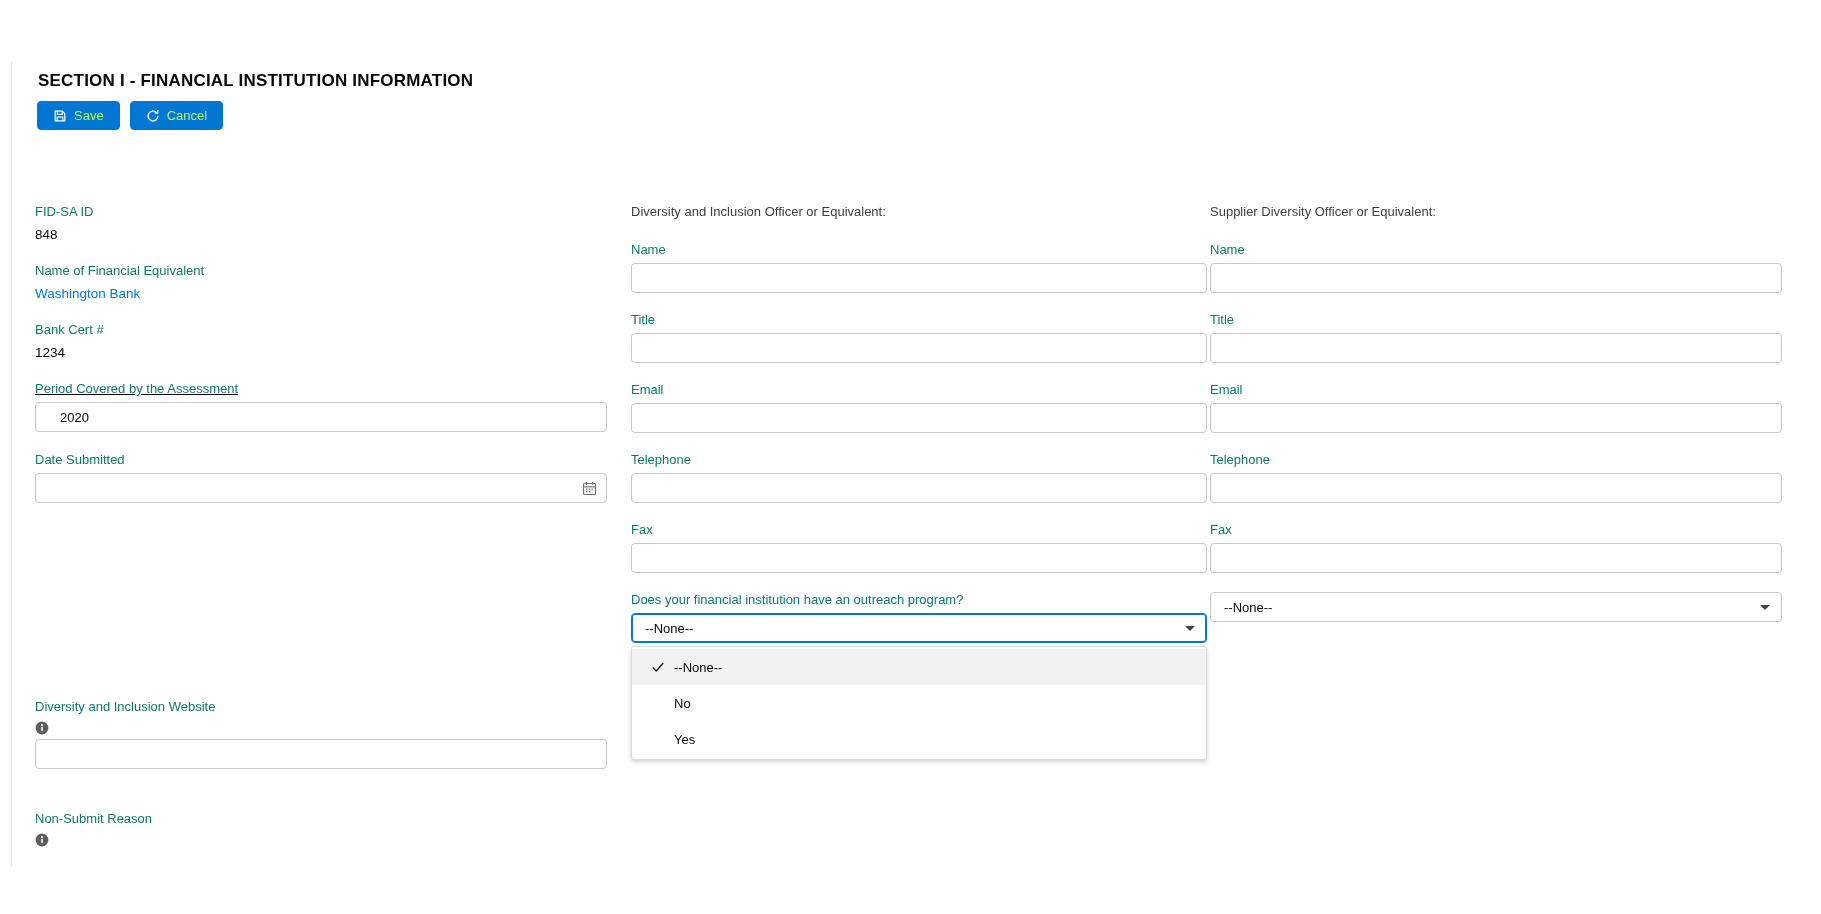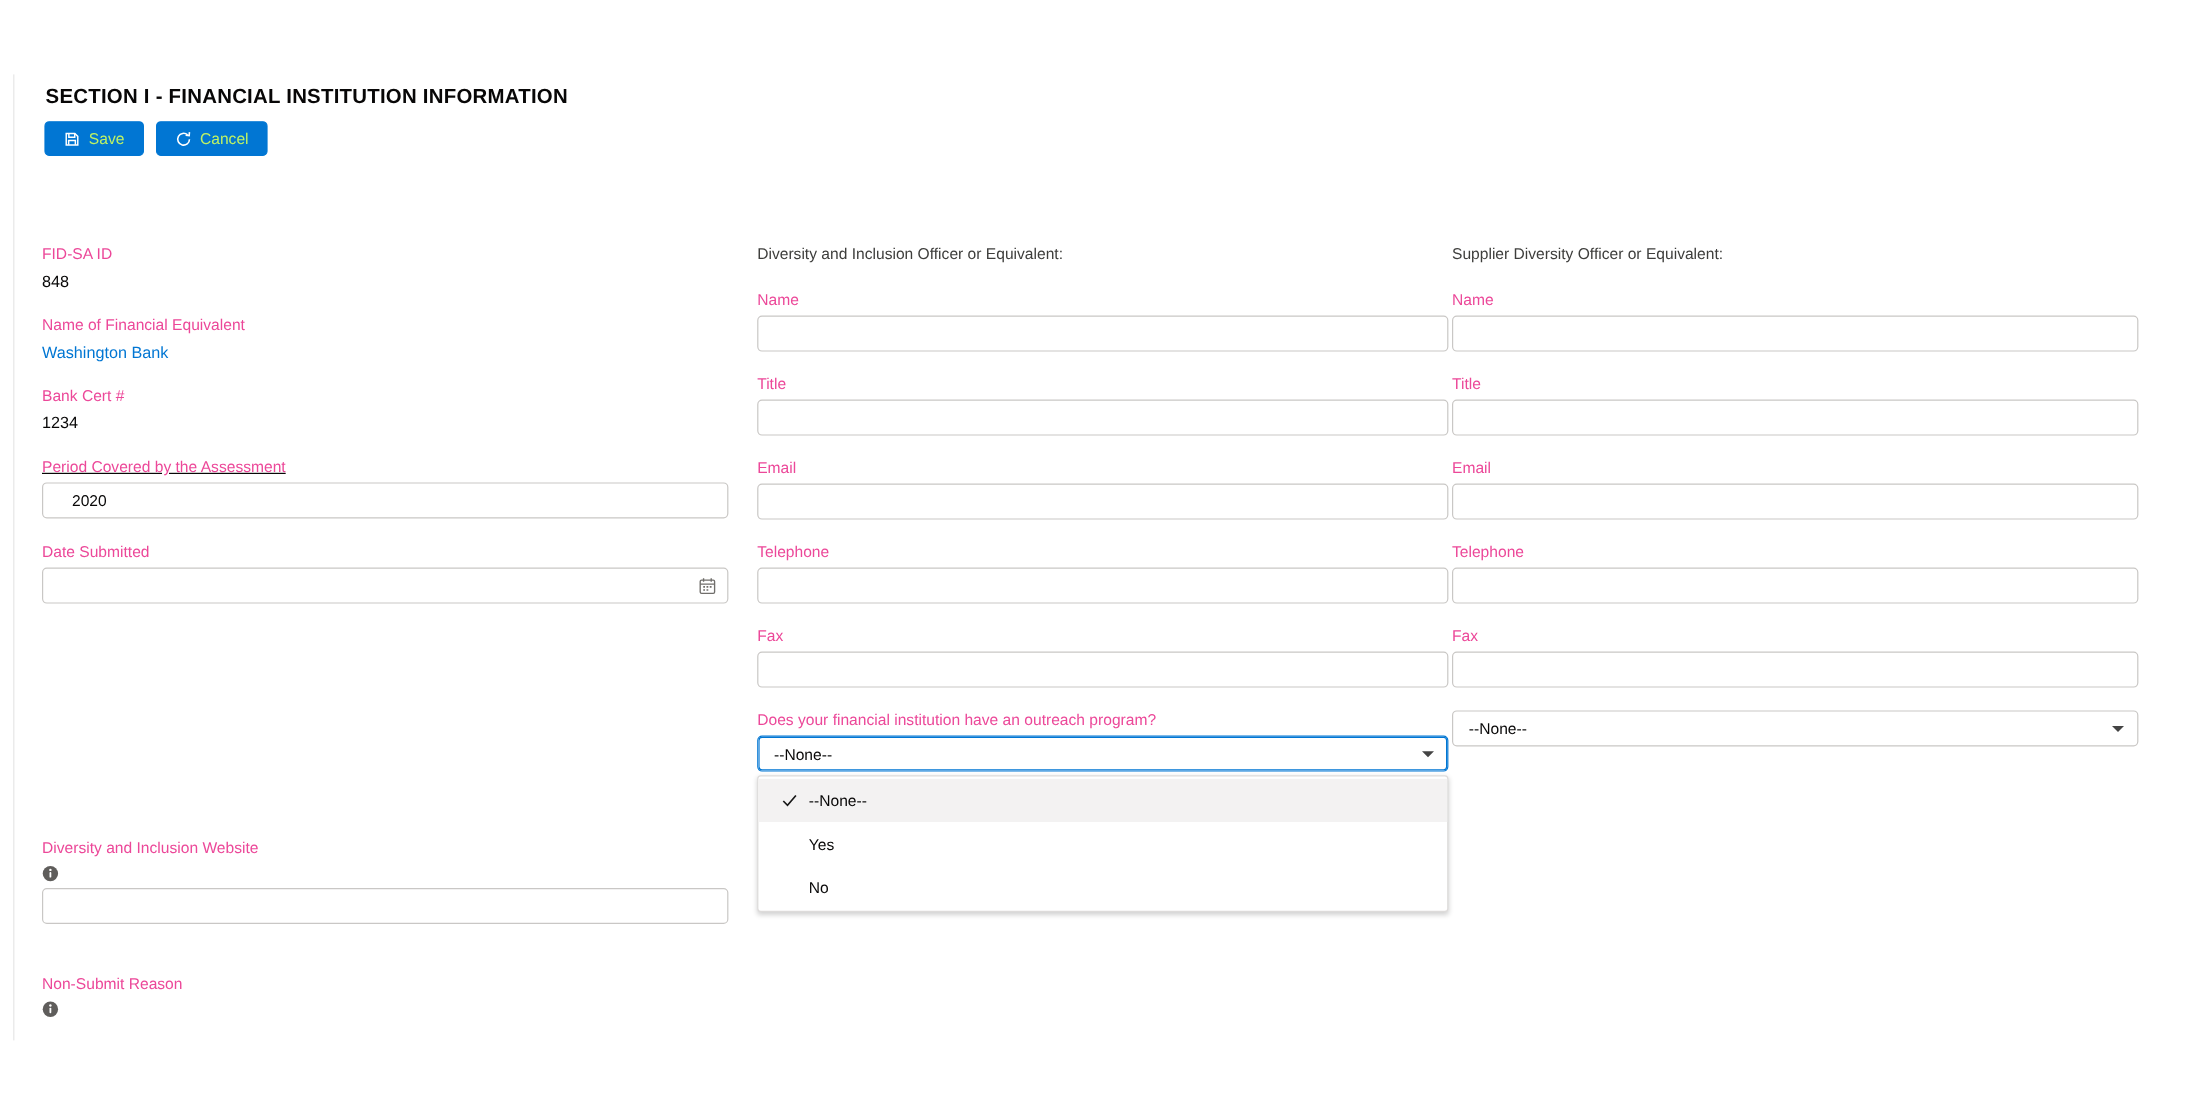--- a/index.html
+++ b/index.html
@@ -18,21 +18,21 @@
     background:#0176d3; border:1px solid #0176d3; border-radius:4px; color:#bef264;
     font-size:13px; font-family:"Liberation Sans", sans-serif; cursor:pointer;
   }
   .btn svg { display:block; }
 
   .col { position:absolute; top:204px; }
   .col-left  { left:35px;  width:572px; }
   .col-mid   { left:631px; width:576px; }
   .col-right { left:1210px; width:572px; }
 
-  .f-label { display:block; font-size:13px; line-height:16px; color:#ec4899; margin-bottom:5px; }
+  .f-label { display:block; font-size:13px; line-height:16px; color:#0f766e; margin-bottom:5px; }
   .f-value { font-size:13.5px; line-height:20px; color:#080707; }
   .ro-field { margin-bottom:18px; }
   .field { margin-bottom:19px; }
   .field-period { margin-bottom:20px;text-decoration:underline; }
 
   .link { color:#0176d3; text-decoration:none; cursor:pointer; }
 
   input.text {
     width:100%; height:30px; border:1px solid #c9c7c5; border-radius:4px;
     padding:0 24px; font-size:13px; color:#080707; background:#fff; outline:none;
@@ -204,24 +204,24 @@
   <div class="listbox">
     <div class="listbox-item selected">
       <span class="check">
         <svg width="14" height="14" viewBox="0 0 16 16" fill="none" stroke="#181818" stroke-width="1.6">
           <path d="M2 8.6l4 4 8-9.2"></path>
         </svg>
       </span>
       <span>--None--</span>
     </div>
     <div class="listbox-item">
+      <span>No</span>
+    </div>
+    <div class="listbox-item">
       <span>Yes</span>
-    </div>
-    <div class="listbox-item">
-      <span>No</span>
     </div>
   </div>
 
 </div>
 
 <div class="col col-right">
 
   <div class="col-header">Supplier Diversity Officer or Equivalent:</div>
 
   <div class="field">

